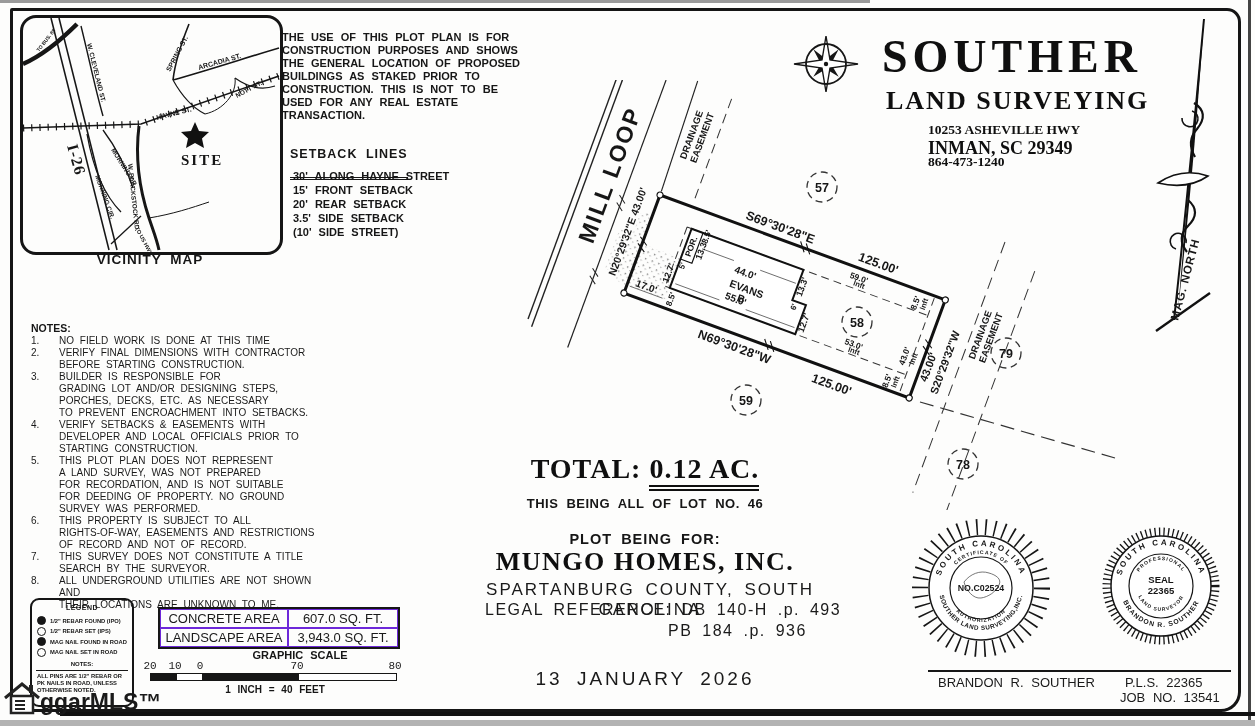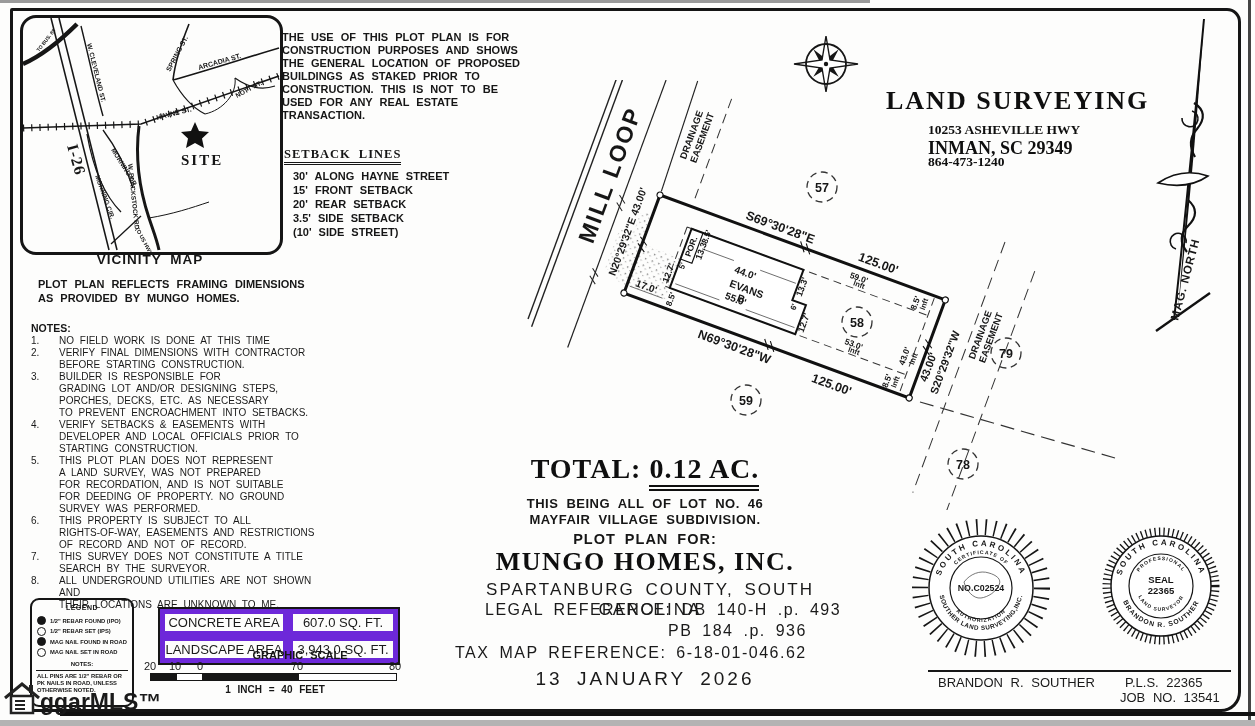--- a/index.html
+++ b/index.html
@@ -13,24 +13,24 @@
   .ws{word-spacing:4px;}
   svg text{font-family:"Liberation Sans",sans-serif;fill:#161616;font-weight:bold;}
   svg .serift{font-family:"Liberation Serif",serif;font-weight:bold;}
   .note-row{display:flex;}
   .note-num{width:28px;flex:none;}
   .note-text{flex:1;}
   .legend-row{display:flex;align-items:center;gap:4px;margin:1.5px 0 0 5px;}
   .sym{width:7px;height:7px;border:1.2px solid #161616;border-radius:50%;flex:none;}
   .sym.fill{background:#161616;}
   .tbl{border:2px solid #161616;display:grid;grid-template-columns:128px 110px;}
-  .tbl .c{border:5px solid #6d28d9;display:flex;align-items:center;justify-content:center;height:17px;}
+  .tbl .c{border:1px solid #6d28d9;display:flex;align-items:center;justify-content:center;height:17px;}
   .bar{display:flex;border:1px solid #161616;height:6px;}
   .bar div{height:100%;}
-  .tick{transform:translateX(-50%);}
+  .tick{transform:translateX(-50%);font-family:Liberation Mono, monospace;}
 </style>
 </head>
 <body>
 
 <div id="page">
 
   <div class="abs" style="left:0;top:0;width:870px;height:3px;background:#9a9a9a;"></div>
   <div class="abs" style="left:10px;top:8px;width:1225px;height:698px;border:3px solid #151515;border-radius:2px 14px 20px 2px;"></div>
   <div class="abs" style="left:1248px;top:0;width:3px;height:726px;background:#444;"></div>
   <div class="abs" style="left:60px;top:712px;width:1195px;height:4px;background:#111;"></div>
@@ -76,29 +76,27 @@
   <div class="abs cadb pre ws" style="left:282px;top:31px;width:250px;font-size:11px;line-height:13px;">THE USE OF THIS PLOT PLAN IS FOR
 CONSTRUCTION PURPOSES AND SHOWS
 THE GENERAL LOCATION OF PROPOSED
 BUILDINGS AS STAKED PRIOR TO
 CONSTRUCTION. THIS IS NOT TO BE
 USED FOR ANY REAL ESTATE
 TRANSACTION.</div>
 
   <div class="abs cadb ws" style="left:20px;top:252px;width:260px;text-align:center;font-size:13.5px;letter-spacing:1px;">VICINITY MAP</div>
 
-  <div class="abs cadb" style="left:284px;top:147px;font-size:12.5px;letter-spacing:1px;border-bottom:3px double #161616;padding-bottom:0;word-spacing:4px;font-family:Liberation Serif, serif;">SETBACK LINES</div>
+  <div class="abs cadb" style="left:290px;top:147px;font-size:12.5px;letter-spacing:1px;border-bottom:3px double #161616;padding-bottom:16px;word-spacing:4px;">SETBACK LINES</div>
   <div class="abs cadb ws" style="left:293px;top:170px;font-size:11px;">30' ALONG HAYNE STREET</div>
   <div class="abs cadb ws" style="left:293px;top:184px;font-size:11px;">15' FRONT SETBACK</div>
   <div class="abs cadb ws" style="left:293px;top:198px;font-size:11px;">20' REAR SETBACK</div>
   <div class="abs cadb ws" style="left:293px;top:212px;font-size:11px;">3.5' SIDE SETBACK</div>
   <div class="abs cadb ws" style="left:293px;top:226px;font-size:11px;">(10' SIDE STREET)</div>
 
-  <div class="abs cadb pre ws" style="left:38px;top:278px;width:320px;font-size:11px;line-height:13.5px;">PLOT PLAN REFLECTS FRAMING DIMENSIONS
-AS PROVIDED BY MUNGO HOMES.</div>
   <div class="abs cadb ws" style="left:31px;top:322px;font-size:10.5px;">NOTES:</div>
   <div class="abs cad" style="left:31px;top:335px;width:300px;font-size:10px;line-height:12px;word-spacing:3px;">
     <div class="note-row">
         <span class="note-num">1.</span>
         <span class="note-text pre">NO FIELD WORK IS DONE AT THIS TIME</span>
       </div>
     <div class="note-row">
         <span class="note-num">2.</span>
         <span class="note-text pre">VERIFY FINAL DIMENSIONS WITH CONTRACTOR
 BEFORE STARTING CONSTRUCTION.</span>
@@ -186,35 +184,34 @@
     <div style="width:97px;background:#161616;"></div>
     <div style="width:98px;background:#fff;border-left:1px solid #161616;"></div>
   </div>
   <div class="abs cadb ws" style="left:175px;top:684px;width:200px;text-align:center;font-size:10px;">1 INCH = 40 FEET</div>
 
   <div class="abs serif" style="left:430px;top:453px;width:430px;text-align:center;font-size:28px;letter-spacing:1px;">
     <span>TOTAL:</span>
     <span style="border-bottom:6px double #0f0f0f;padding-bottom:1px;">0.12 AC.</span>
   </div>
   <div class="abs cadb ws" style="left:430px;top:496px;width:430px;text-align:center;font-size:13px;letter-spacing:.5px;">THIS BEING ALL OF LOT NO. 46</div>
-  <div class="abs cadb ws" style="left:430px;top:512px;width:430px;text-align:center;font-size:13px;letter-spacing:.5px;">MAYFAIR VILLAGE SUBDIVISION.</div>
-  <div class="abs cadb ws" style="left:430px;top:531px;width:430px;text-align:center;font-size:14.5px;letter-spacing:1px;">PLOT PLAN FOR:</div>
+  <div class="abs cadb ws" style="left:430px;top:531px;width:430px;text-align:center;font-size:14.5px;letter-spacing:1px;">PLOT BEING FOR:</div>
   <div class="abs serif" style="left:430px;top:547px;width:430px;text-align:center;font-size:26px;letter-spacing:1.5px;">MUNGO HOMES, INC.</div>
   <div class="abs cad ws" style="left:430px;top:580px;width:440px;text-align:center;font-size:17px;letter-spacing:2px;">SPARTANBURG COUNTY, SOUTH CAROLINA</div>
   <div class="abs cad ws" style="left:485px;top:601px;font-size:16px;letter-spacing:1.5px;">LEGAL REFERENCE: DB 140-H .p. 493</div>
   <div class="abs cad ws" style="left:668px;top:622px;font-size:16px;letter-spacing:1.5px;">PB 184 .p. 936</div>
-  <div class="abs cad ws" style="left:455px;top:644px;font-size:16px;letter-spacing:1.5px;">TAX MAP REFERENCE: 6-18-01-046.62</div>
   <div class="abs cad" style="left:430px;top:668px;width:430px;text-align:center;font-size:19px;letter-spacing:3px;word-spacing:6px;">13 JANUARY 2026</div>
 
   <svg class="abs" style="left:788px;top:30px;" width="76" height="74" viewBox="0 0 76 74">
     <polygon points="50.7,21.3 43,36 50.7,48.7 38,41 25.3,48.7 33,36 25.3,21.3 38,31" fill="#161616" transform="translate(0,-2)"></polygon>
     <polygon points="38,6 42,30 70,34 42,38 38,62 34,38 6,34 34,30" fill="#fff" stroke="#161616" stroke-width="1.4"></polygon>
     <circle cx="38" cy="34" r="20" fill="none" stroke="#161616" stroke-width="1.8"></circle>
     <circle cx="38" cy="34" r="2.2" fill="#161616"></circle>
   </svg>
+  <div class="abs serif" style="left:882px;top:34px;font-size:46px;letter-spacing:5px;line-height:46px;">SOUTHER</div>
   <div class="abs serif" style="left:886px;top:86px;font-size:26px;letter-spacing:2px;">LAND SURVEYING</div>
   <div class="abs serif" style="left:928px;top:122px;font-size:13.5px;">10253 ASHEVILLE HWY</div>
   <div class="abs serif" style="left:928px;top:138px;font-size:18px;">INMAN, SC 29349</div>
   <div class="abs serif" style="left:928px;top:154px;font-size:13.5px;">864-473-1240</div>
 
   <svg class="abs" style="left:1148px;top:15px;" width="85" height="320" viewBox="0 0 85 320">
     <path d="M56,4 C49,80 42,160 26,305" stroke="#111" stroke-width="2" fill="none"></path>
     <path d="M56,4 C50,90 44,170 30,295 L38,200 C44,130 50,60 56,4 Z" fill="#111"></path>
     <path d="M46,88 q16,10 3,26 q-11,12 -2,28" stroke="#111" stroke-width="2.2" fill="none"></path>
     <path d="M44,96 a8,8 0 1 1 -10,7" stroke="#111" stroke-width="1.6" fill="none"></path>

